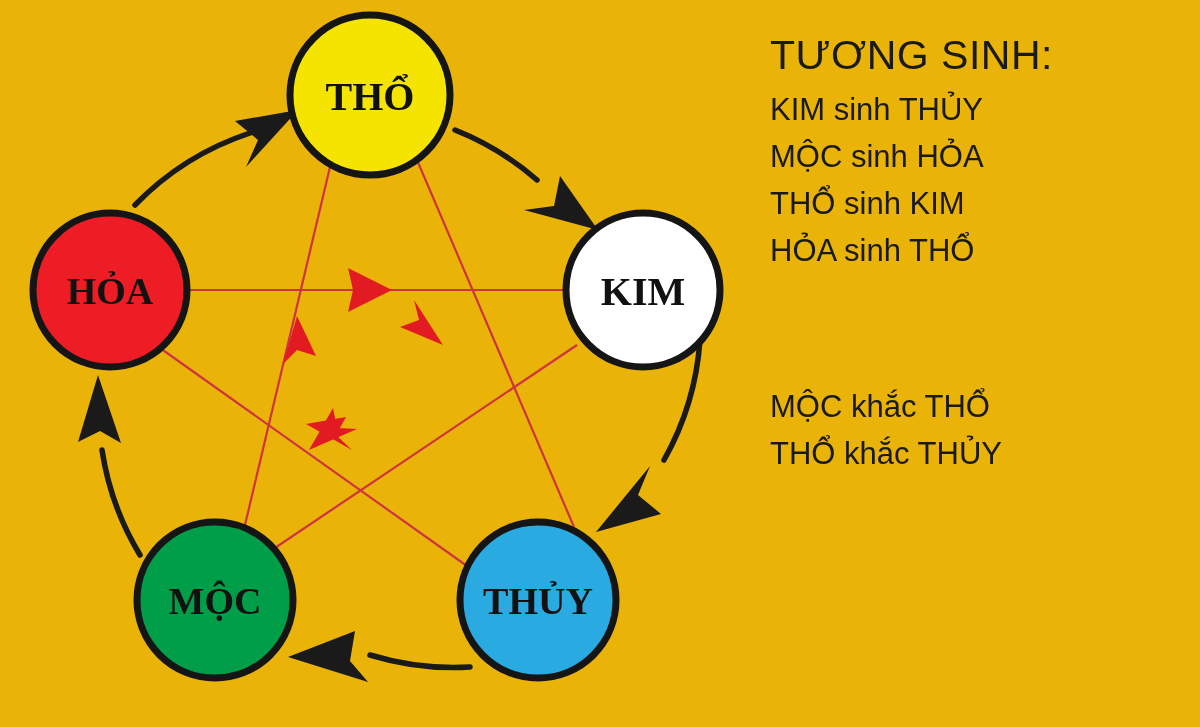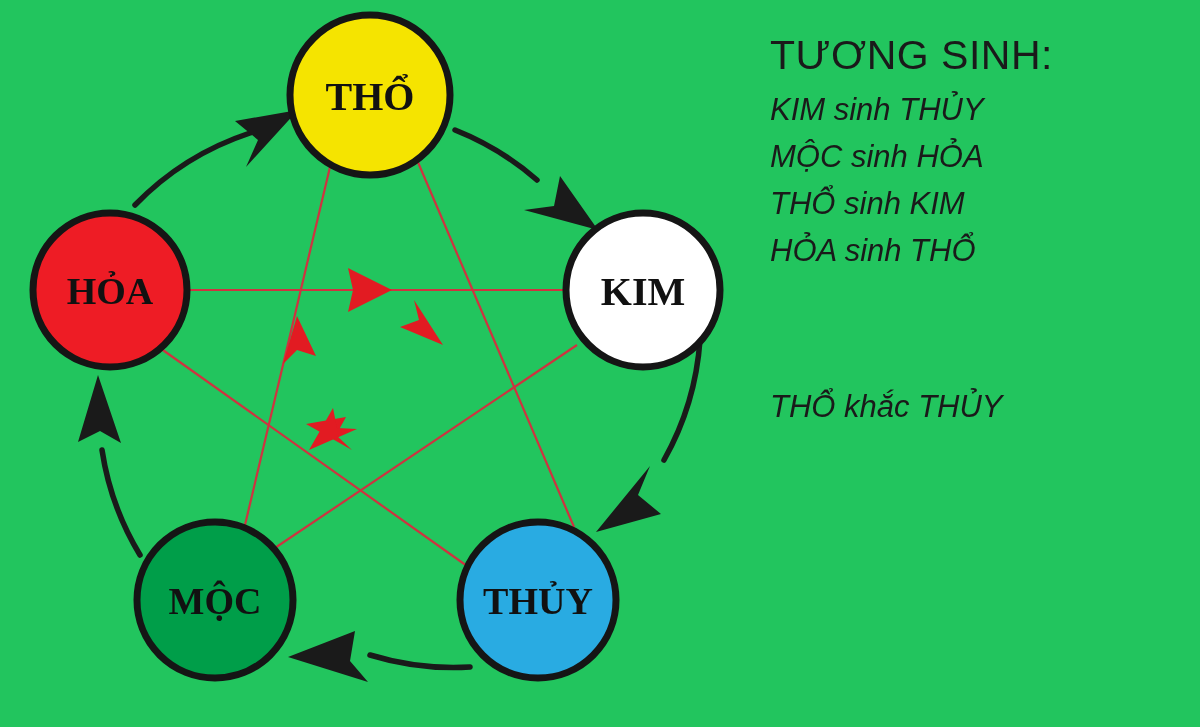--- a/index.html
+++ b/index.html
@@ -10,21 +10,21 @@
   body {
     width: 1200px;
     height: 727px;
     overflow: hidden;
     font-family: "Liberation Sans", sans-serif;
   }
   #page {
     position: relative;
     width: 1200px;
     height: 727px;
-    background: #22c55e;
+    background: #eab308;
   }
 
   
   #diagram-panel {
     position: absolute;
     left: 0;
     top: 0;
     width: 750px;
     height: 727px;
   }
@@ -64,21 +64,20 @@
     letter-spacing: 0.5px;
     color: #1a1a1a;
     line-height: 50px;
     margin: 0 0 6px 0;
     white-space: nowrap;
   }
   .legend-list {
     list-style: none;
     margin: 0;
     padding: 0;
-    font-style: italic;
   }
   .legend-item {
     font-family: "Liberation Sans", sans-serif;
     font-size: 31px;
     font-weight: 400;
     color: #1a1a1a;
     line-height: 47px;
     white-space: nowrap;
   }
 </style>
@@ -180,18 +179,19 @@
       <ul class="legend-list">
         <li class="legend-item">KIM sinh THỦY</li>
         <li class="legend-item">MỘC sinh HỎA</li>
         <li class="legend-item">THỔ sinh KIM</li>
         <li class="legend-item">HỎA sinh THỔ</li>
       </ul>
     </div>
 
     <div class="legend-block" id="legend-khac">
       <ul class="legend-list">
+        <li class="legend-item">MỘC khắc THỔ</li>
         <li class="legend-item">THỔ khắc THỦY</li>
       </ul>
     </div>
 
   </div>
 </div>
 
 </body></html>

